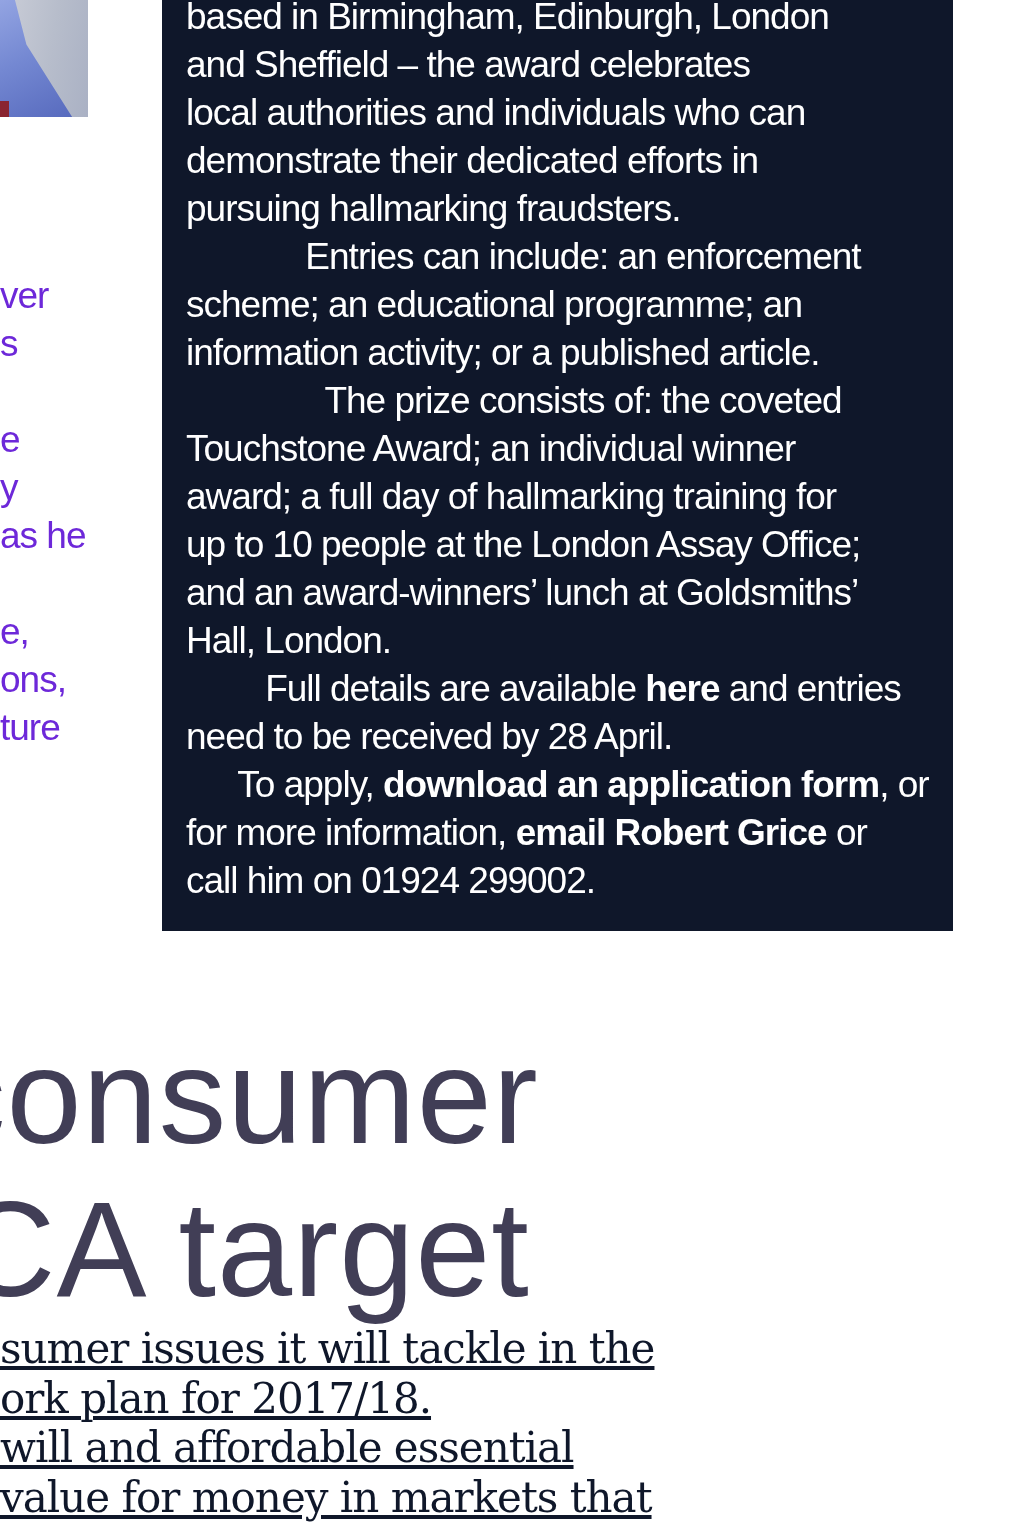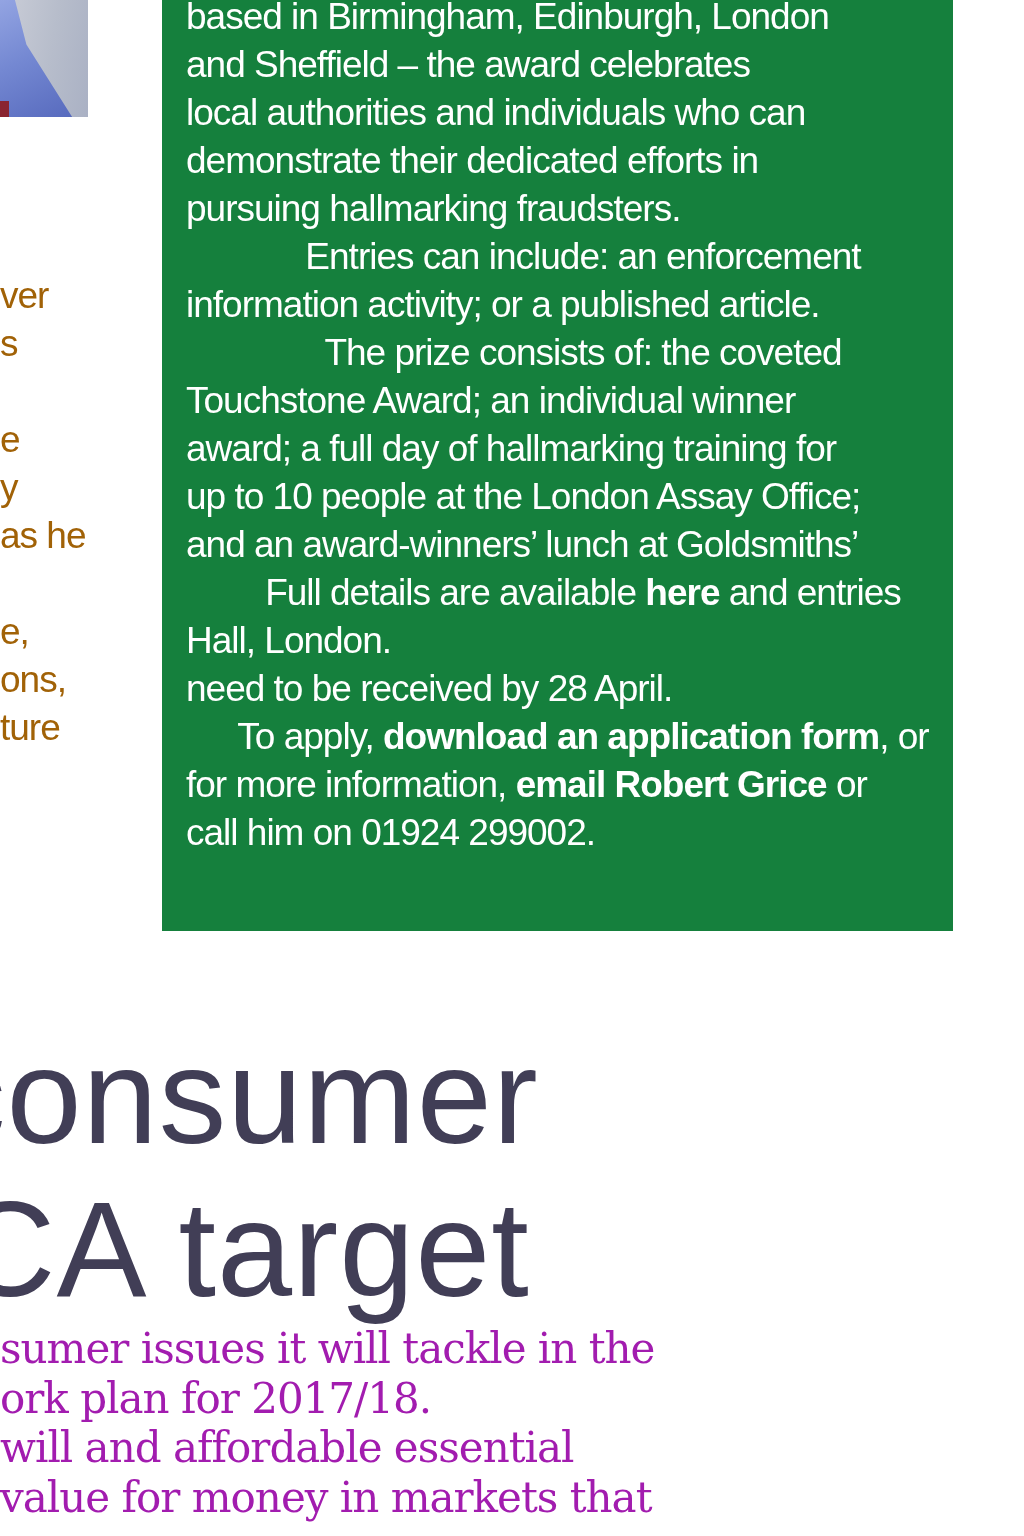--- a/index.html
+++ b/index.html
@@ -61,59 +61,60 @@
 </head>
 <body>
 
 <div class="page">
 
   <div class="photo">
     <div class="fabric"></div>
     <div class="redspot"></div>
   </div>
 
-  <div class="frag-col" id="frag-col" style="color: #a16207;">
+  <div class="frag-col" id="frag-col" style="color: #6d28d9;">
       <div class="frag-line">ver</div>
       <div class="frag-line">s</div>
       <div class="frag-line"></div>
       <div class="frag-line">e</div>
       <div class="frag-line">y</div>
       <div class="frag-line">as he</div>
       <div class="frag-line"></div>
       <div class="frag-line">e,</div>
       <div class="frag-line">ons,</div>
       <div class="frag-line">ture</div>
     </div>
 
-  <div class="award" id="award-panel" style="background: #15803d;">
+  <div class="award" id="award-panel" style="background: #0f172a;">
     <div class="award-text" id="award-lines" style="color: rgb(255, 255, 255);">
         <div class="award-line"><span>based in Birmingham, Edinburgh, London</span></div>
         <div class="award-line"><span>and Sheffield – the award celebrates</span></div>
         <div class="award-line"><span>local authorities and individuals who can</span></div>
         <div class="award-line"><span>demonstrate their dedicated efforts in</span></div>
         <div class="award-line"><span>pursuing hallmarking fraudsters.</span></div>
         <div class="award-line indent"><span>Entries can include: an enforcement</span></div>
+        <div class="award-line"><span>scheme; an educational programme; an</span></div>
         <div class="award-line"><span>information activity; or a published article.</span></div>
         <div class="award-line indent"><span>The prize consists of: the coveted</span></div>
         <div class="award-line"><span>Touchstone Award; an individual winner</span></div>
         <div class="award-line"><span>award; a full day of hallmarking training for</span></div>
         <div class="award-line"><span>up to 10 people at the London Assay Office;</span></div>
         <div class="award-line"><span>and an award-winners’ lunch at Goldsmiths’</span></div>
+        <div class="award-line"><span>Hall, London.</span></div>
         <div class="award-line indent"><span>Full details are available </span><span class="lnk">here</span><span> and entries</span></div>
-        <div class="award-line"><span>Hall, London.</span></div>
         <div class="award-line"><span>need to be received by 28 April.</span></div>
         <div class="award-line indent"><span>To apply, </span><span class="lnk">download an application form</span><span>, or</span></div>
         <div class="award-line"><span>for more information, </span><span class="lnk">email Robert Grice</span><span> or</span></div>
         <div class="award-line"><span>call him on 01924 299002.</span></div>
       </div>
   </div>
 
   <div class="headline-line" id="hl1" style="color: rgb(65, 62, 86);">consumer</div>
   <div class="headline-line" id="hl2" style="color: rgb(65, 62, 86);">CA target</div>
 
-  <div class="serif-block" id="serif-lines" style="color: #a21caf;">
+  <div class="serif-block" id="serif-lines" style="color: #0f172a; text-decoration: underline;">
       <div class="serif-line">sumer issues it will tackle in the</div>
       <div class="serif-line">ork plan for 2017/18.</div>
       <div class="serif-line">will and affordable essential</div>
       <div class="serif-line">value for money in markets that</div>
     </div>
 
 </div>
 
 </body></html>

